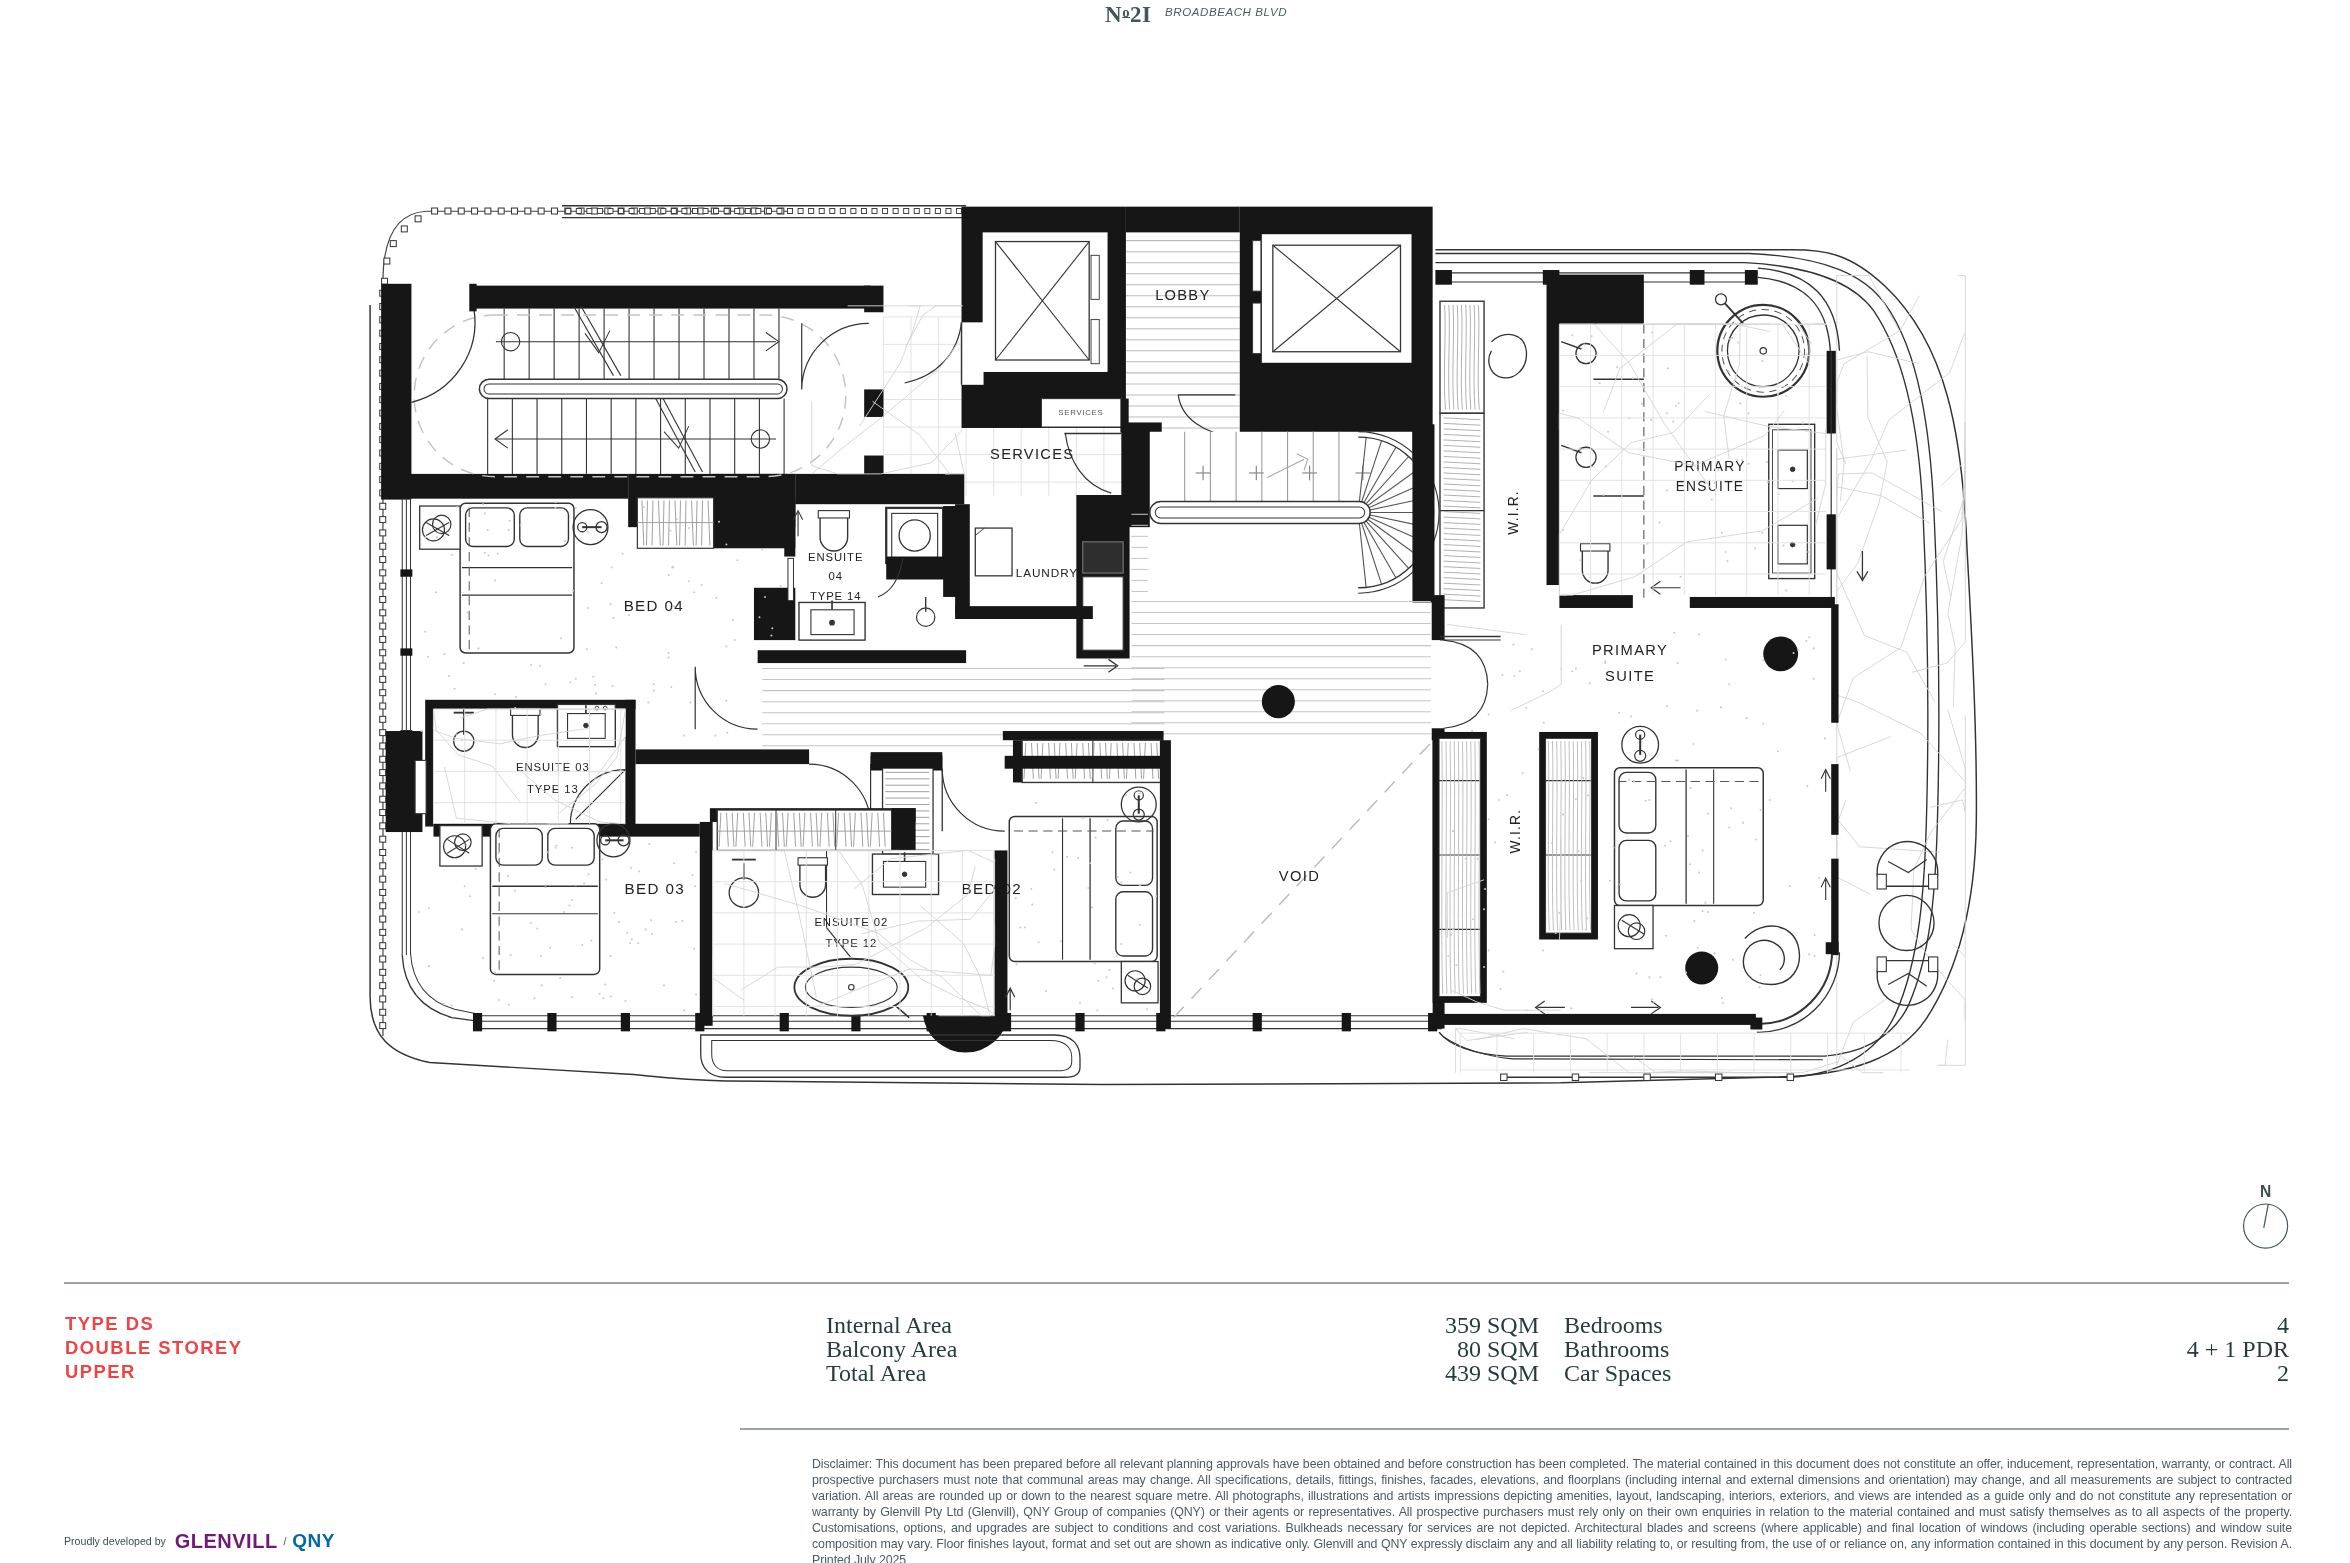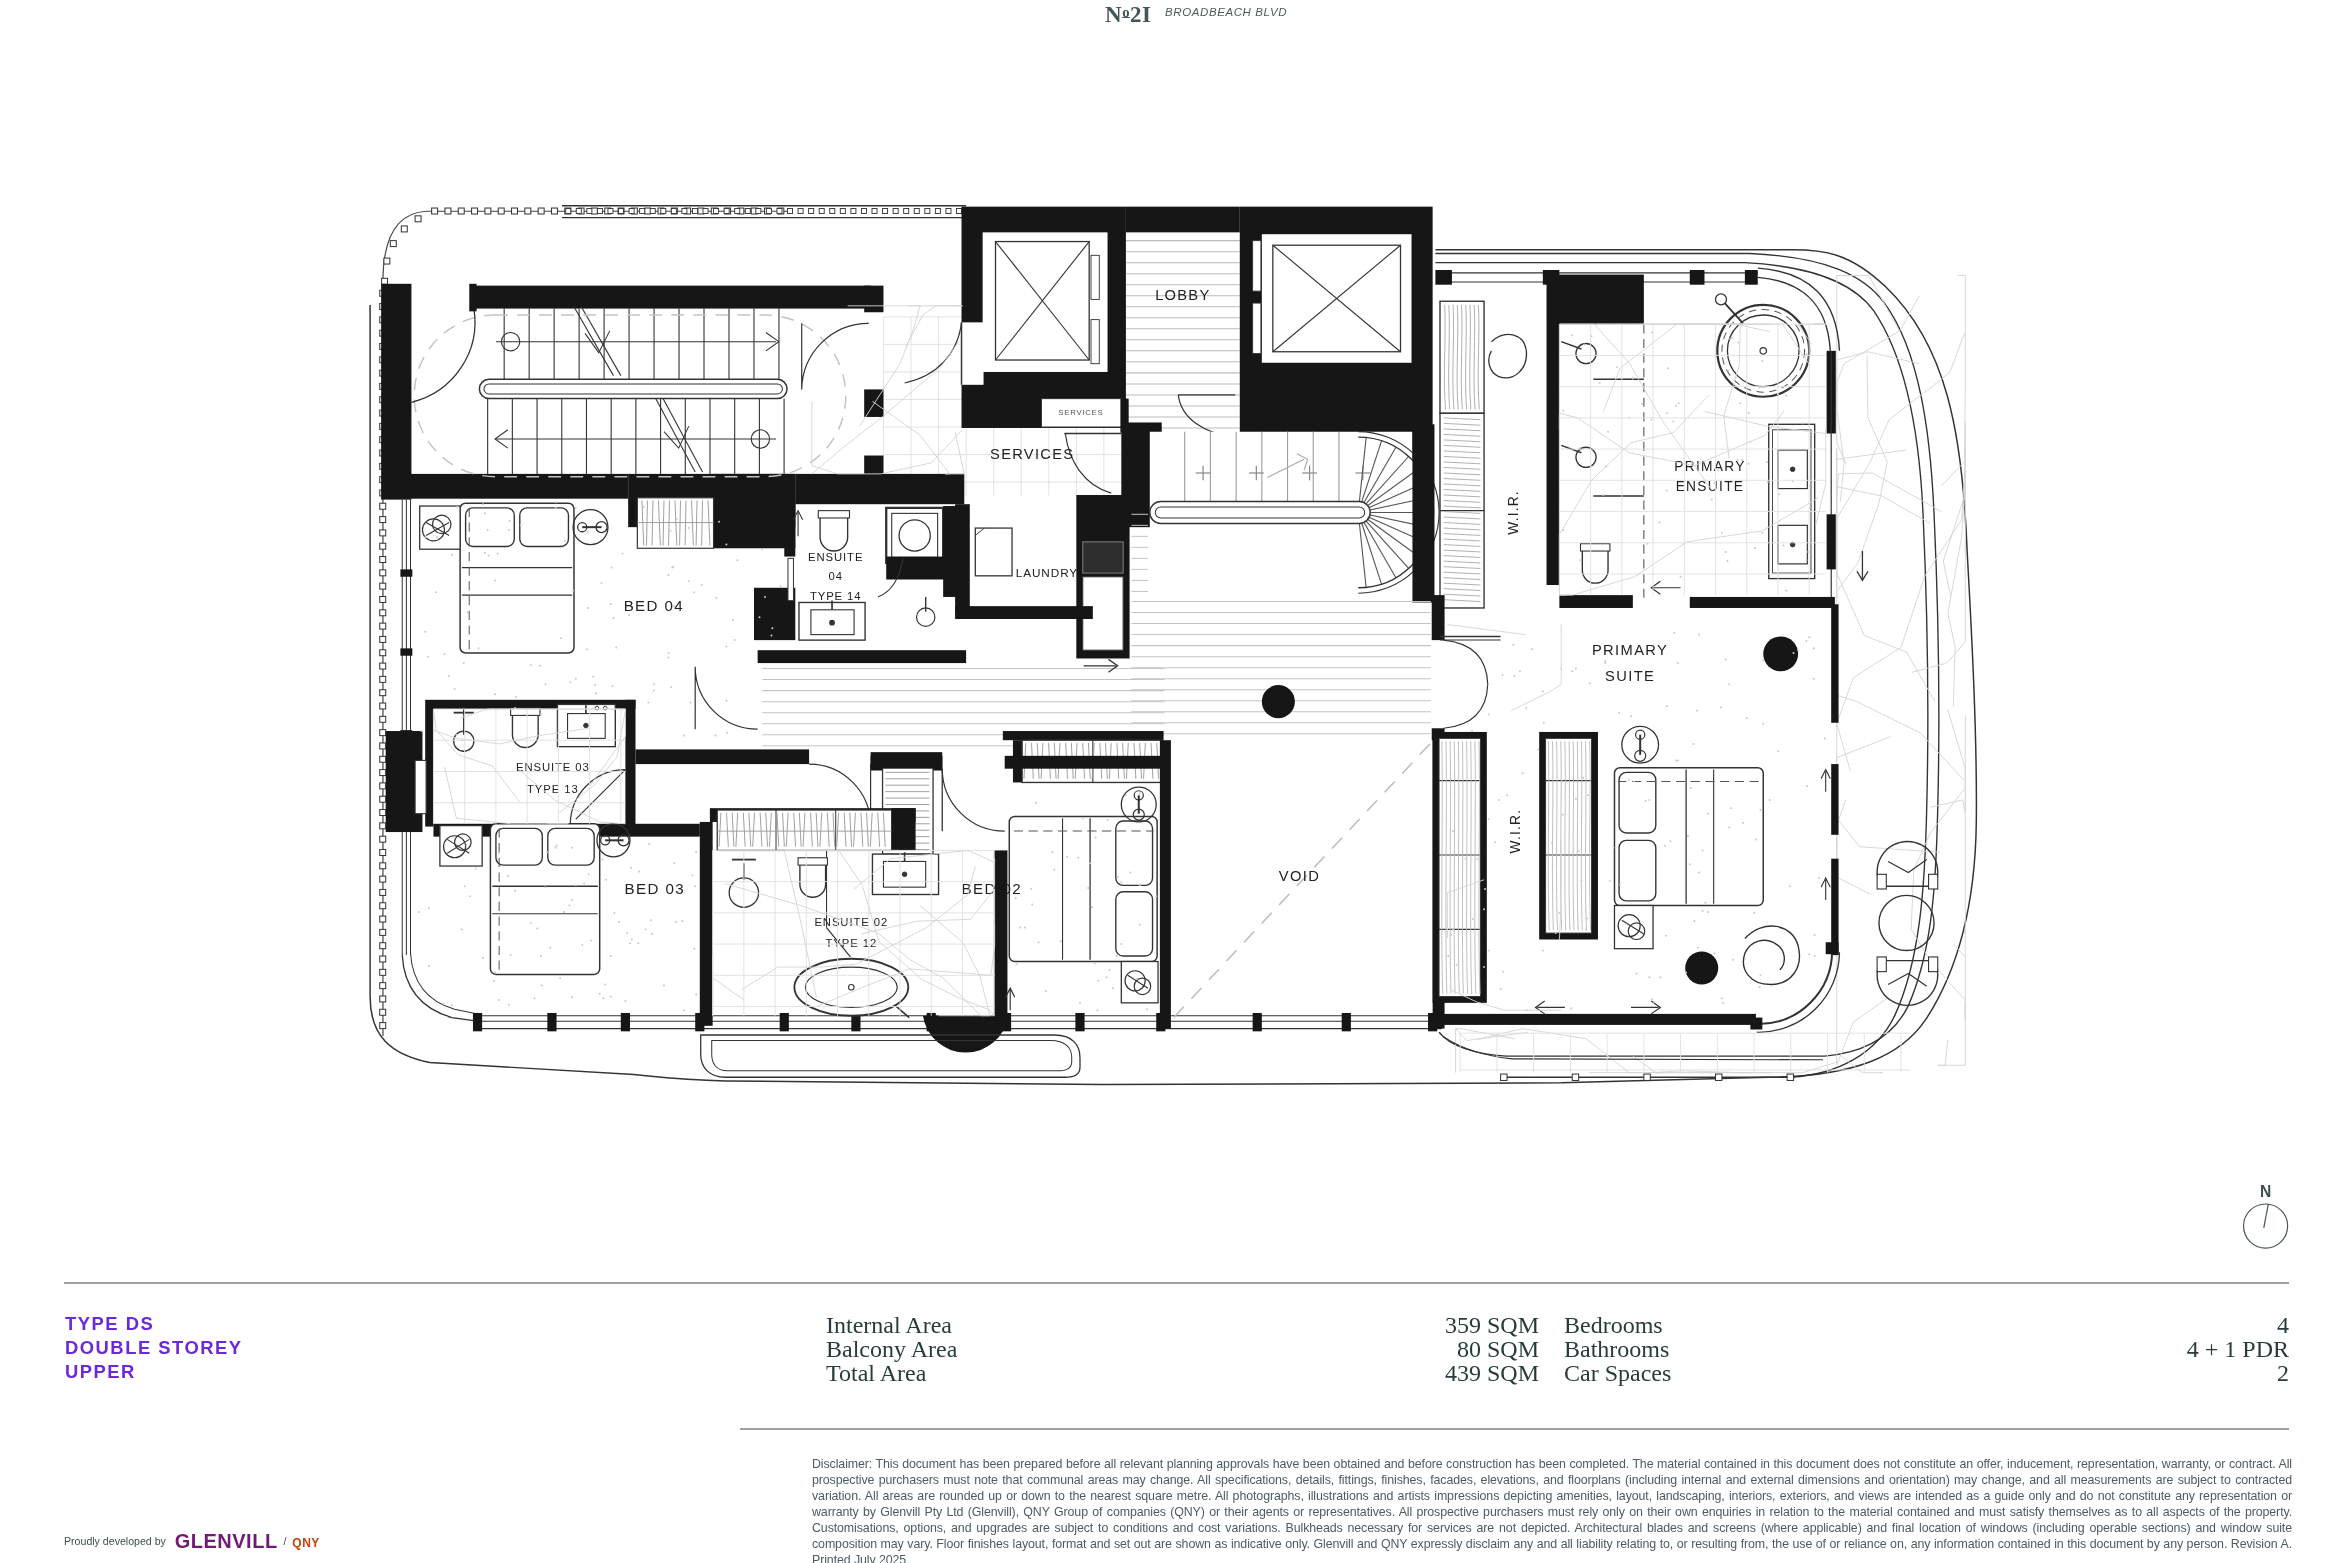--- a/index.html
+++ b/index.html
@@ -2,29 +2,29 @@
 <html style="font-size:14.7px"><head>
 <meta charset="utf-8">
 <style>
   html,body{margin:0;padding:0;background:#ffffff;width:2351px;height:1564px;overflow:hidden;}
   body{font-family:"Liberation Sans", sans-serif;position:relative;}
   .logo{position:absolute;top:0;left:0;width:2351px;height:27.5px;color:#42555a;margin-left:44px;}
   .logo .no{position:absolute;left:1061px;top:1.8px;font-family:"Liberation Serif",serif;font-size:23px;font-weight:600;letter-spacing:0.5px;}
   .logo .no .o{font-size:14.7px;vertical-align:5.5px;text-decoration:underline;}
   .logo .blvd{position:absolute;left:1121px;top:5.5px;font-size:11.5px;letter-spacing:0.6px;color:#4a5c60;font-style:italic;}
   .footer-rule{position:absolute;background:#9aa3a2;height:1.8px;}
-  .type-block{position:absolute;left:65px;top:1312px;color:#6d28d9;font-size:18.4px;font-weight:bold;letter-spacing:1.5px;line-height:24px;}
+  .type-block{position:absolute;left:65px;top:1312px;color:#ef4444;font-size:18.4px;font-weight:bold;letter-spacing:1.5px;line-height:24px;}
   .area-table{position:absolute;left:814px;top:1313px;width:725px;color:#273c3d;font-family:"Liberation Serif",serif;font-size:24px;line-height:24px;}
   .area-table .lbl{position:absolute;left:12px;text-align:right;}
   .area-table .val{position:absolute;right:0;text-align:right;}
   .spec-table{position:absolute;left:1564px;top:1313px;width:725px;color:#273c3d;font-family:"Liberation Serif",serif;font-size:24px;line-height:24px;}
   .disc{position:absolute;left:812px;top:1456px;width:1480px;color:#4c5b64;font-size:12.4px;line-height:16px;letter-spacing:-0.1px;text-align:justify;}
   .devby{position:absolute;left:64px;top:1530px;color:#3c4f4f;font-size:10.6px;}
   .glenvill{font-size:20px;font-weight:bold;letter-spacing:0.5px;color:#701a75;vertical-align:-2.8px;}
-  .qny{font-size:12px;font-weight:bold;letter-spacing:0.5px;color:#c2410c;vertical-align:-1.8px;}
+  .qny{font-size:19px;font-weight:bold;letter-spacing:0.5px;color:#0369a1;vertical-align:-1.8px;}
   svg{position:absolute;top:0;left:0;}
   svg text{font-family:"Liberation Sans", sans-serif;}
 </style>
 </head>
 <body>
 
 <div class="logo">
     <span class="no">N<span class="o">o</span>2I</span>
     <span class="blvd">BROADBEACH BLVD</span>
   </div>

